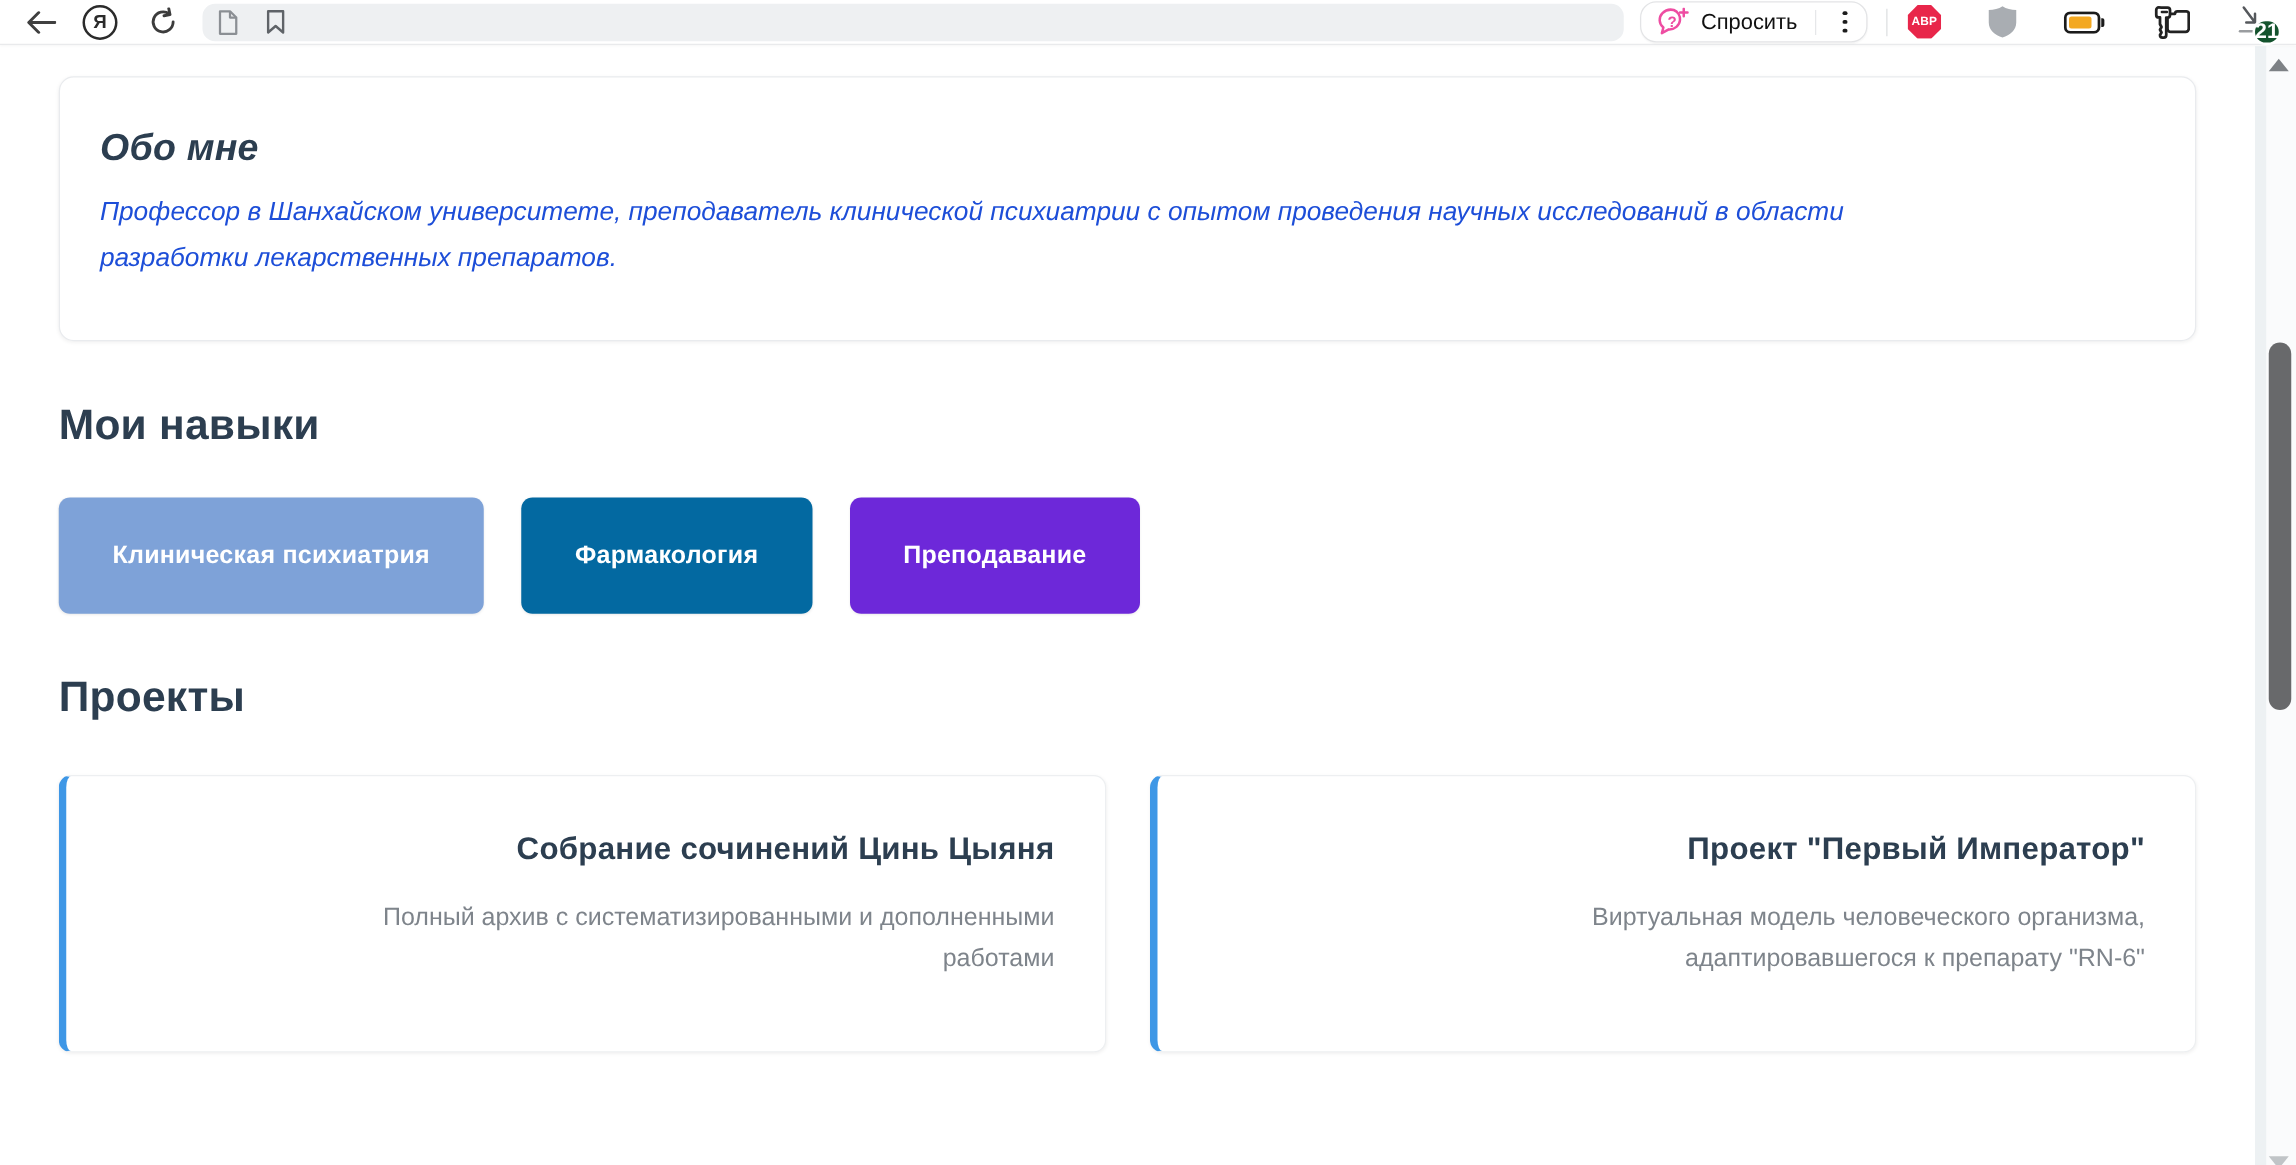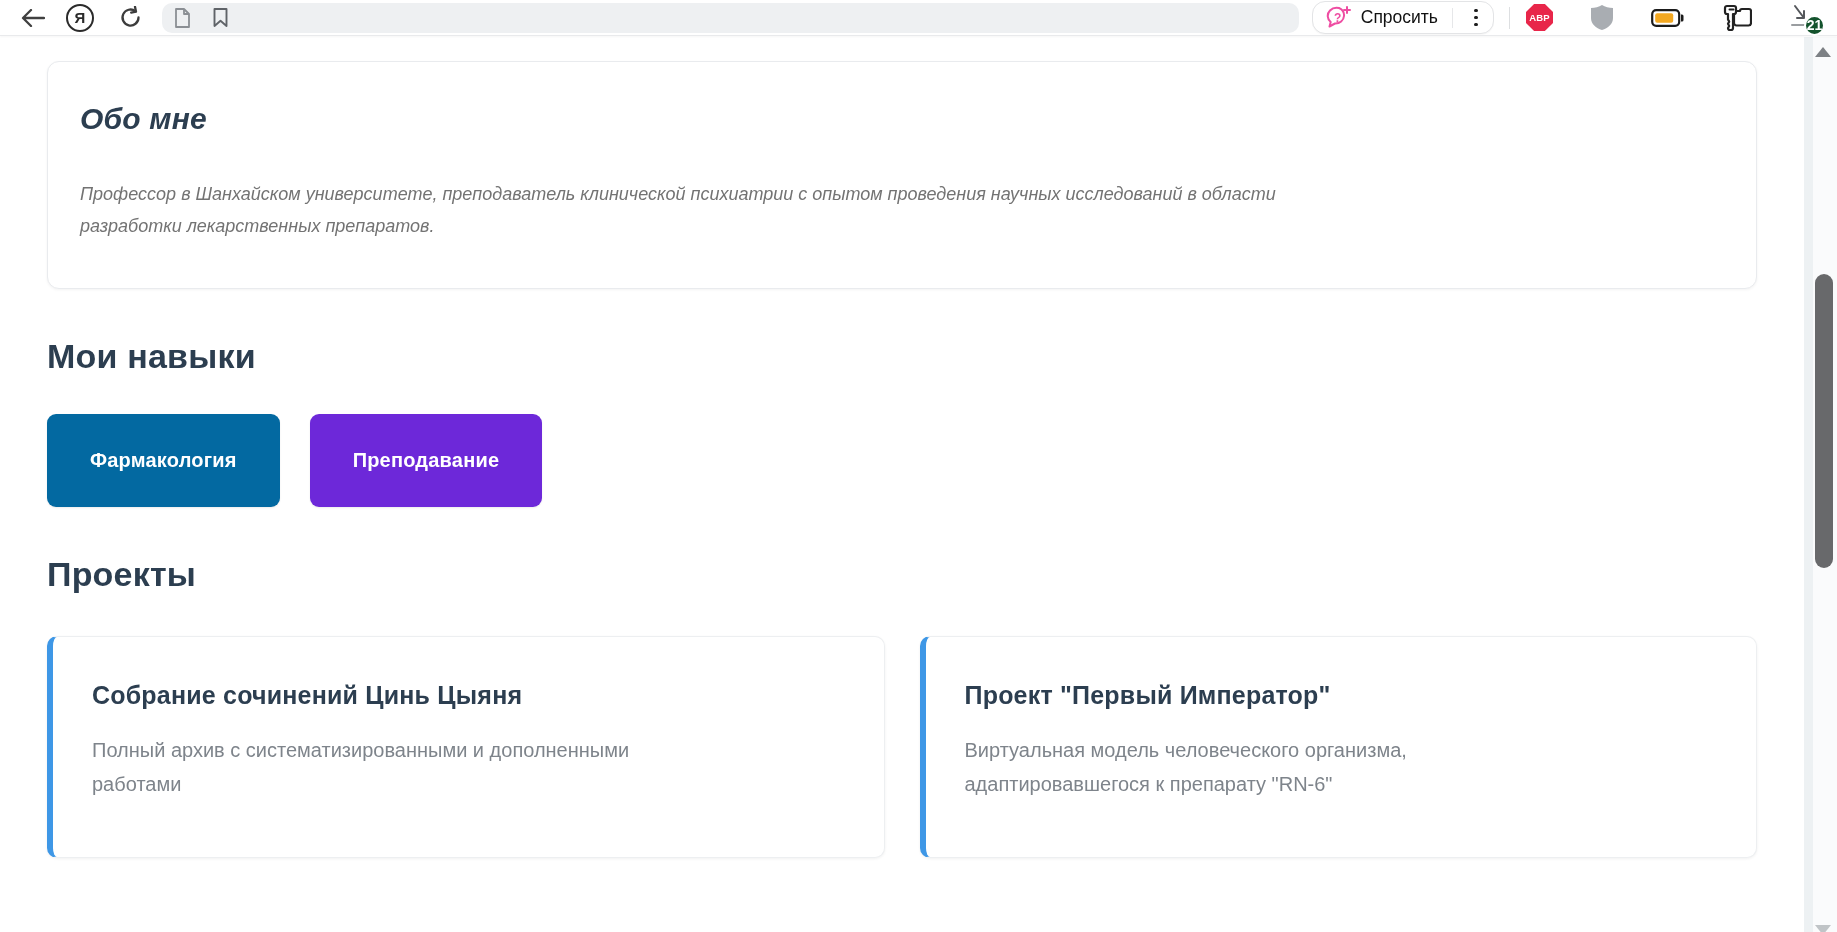--- a/index.html
+++ b/index.html
@@ -36,42 +36,42 @@
 
   .tb-sep { width:1px; height:22px; background:#dddfe1; margin:0 16px 0 15px; flex:0 0 auto; }
   .ext-cluster { display:flex; align-items:center; gap:37px; padding-right:6px; flex:0 0 auto;justify-content:center; }
   .abp-ic { width:27px; height:27px; background:#e8264a; color:#fff; font-weight:bold;
     font-size:9.5px; display:flex; align-items:center; justify-content:center;
     clip-path:polygon(30% 0,70% 0,100% 30%,100% 70%,70% 100%,30% 100%,0 70%,0 30%);
     letter-spacing:.2px; }
   .dl-wrap { position:relative; width:32px; height:30px; }
   .dl-badge { position:absolute; right:-4px; bottom:-3px; min-width:21px; height:21px;
     border-radius:11px; background:#14532d; border:2px solid #fff; color:#fff;
-    font-size:14px; font-weight:bold; display:flex; align-items:center;
+    font-size:17px; font-weight:bold; display:flex; align-items:center;
     justify-content:center; }
 
   
   .viewport { position:absolute; top:37px; left:0; right:33px; bottom:0;
     background:#fff; overflow:hidden; }
   .content { width:1710px; margin-left:47px; }
 
   .about-card { margin-top:24px; background:#fff; border:1px solid #e9ebee;
     border-radius:12px; box-shadow:0 1px 3px rgba(0,0,0,.05);
     padding:40px 38px 46px 32px;font-style:italic; }
   .about-card h2 { font-size:30px; color:#2c3e50; letter-spacing:.2px; }
-  .about-text { margin-top:43px; font-size:18px; line-height:1.75; color:#737373;
+  .about-text { margin-top:16px; font-size:21px; line-height:1.75; color:#1d4ed8;
     white-space:pre-line; }
 
   .section-title { margin-top:48px; font-size:34px; color:#2c3e50; letter-spacing:.2px; }
 
   .badges { display:flex; gap:30px; margin-top:38px; }
   .badge { border-radius:9px; padding:35px 43px; color:#fff; font-size:20px;
     font-weight:bold; letter-spacing:.2px; box-shadow:0 1px 2px rgba(0,0,0,.08); }
 
-  .projects { display:grid; grid-template-columns:1fr 1fr; gap:35px; margin-top:42px; }
+  .projects { display:grid; grid-template-columns:1fr 1fr; gap:35px; margin-top:42px;text-align:right; }
   .proj-card { background:#fff; border:1px solid #edeff1; border-left:6px solid #3e97e6;
     border-radius:10px; box-shadow:0 1px 3px rgba(0,0,0,.06);
     padding:44px 40px 56px 39px; }
   .proj-card h3 { font-size:25px; color:#2c3e50; letter-spacing:.2px; }
   .proj-text { margin-top:24px; font-size:20px; line-height:1.68; color:#7e848b;
     white-space:pre-line; }
 
   
   .scrollbar { position:absolute; top:37px; right:0; bottom:0; width:33px;
     background:#fafbfc; }
@@ -185,20 +185,21 @@
 
     <div class="about-card">
       <h2>Обо мне</h2>
       <div class="about-text">Профессор в Шанхайском университете, преподаватель клинической психиатрии с опытом проведения научных исследований в области
 разработки лекарственных препаратов.</div>
     </div>
 
     <h2 class="section-title">Мои навыки</h2>
 
     <div class="badges">
+      <div class="badge" style="background-color: rgb(126, 162, 216);">Клиническая психиатрия</div>
       <div class="badge" style="background-color: #0369a1;">Фармакология</div>
       <div class="badge" style="background-color: #6d28d9;">Преподавание</div>
     </div>
 
     <h2 class="section-title">Проекты</h2>
 
     <div class="projects">
       <div class="proj-card">
         <h3>Собрание сочинений Цинь Цыяня</h3>
         <div class="proj-text">Полный архив с систематизированными и дополненными

